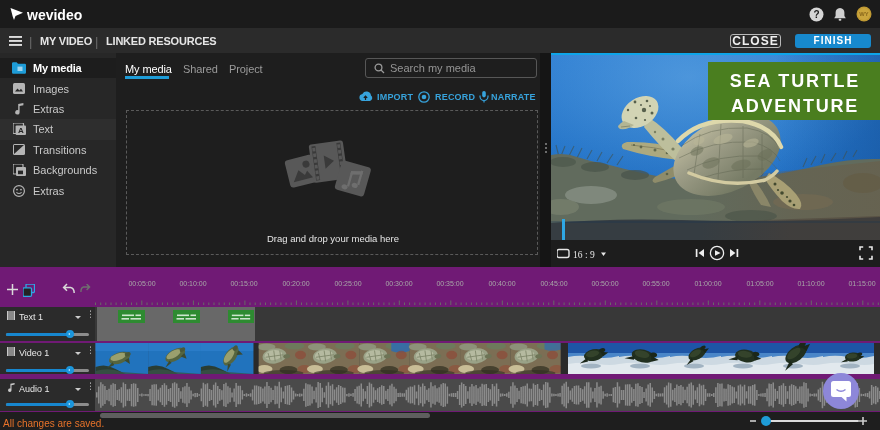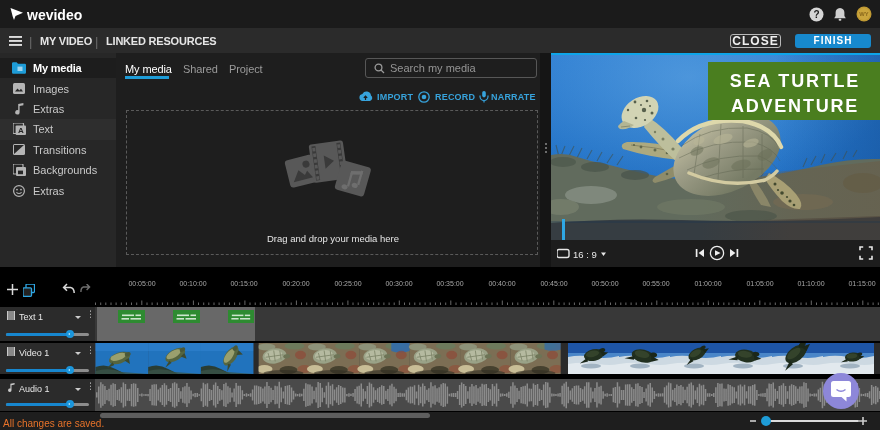--- a/index.html
+++ b/index.html
@@ -41,23 +41,23 @@
 #dropzone { position:absolute; left:10px; top:57px; width:412px; height:145px;
   border:1px dashed #5a5a5a; }
 #dropicons { position:absolute; left:152px; top:23px; width:100px; height:73px; }
 #droptext { position:absolute; left:0; top:97px; width:412px; text-align:center; color:#e6e6e6; font-size:9.5px;margin-top:25px; }
 
 #gutter { left:540px; top:53px; width:11px; height:214px; background:#151515; }
 .gdot { position:absolute; left:4.5px; width:2px; height:2px; background:#8a8a8a; border-radius:1px; }
 
 #preview { left:551px; top:53px; width:329px; height:214px; background:#0ea5e9; }
 #video { position:absolute; left:0; top:2px; width:329px; height:185px; }
-#pvctrl { position:absolute; left:0; top:187px; width:329px; height:27px; background:#1d1d1d; }
-
-#timeline { left:0; top:267px; width:880px; height:163px; background:#000000; }
+#pvctrl { position:absolute; left:0; top:187px; width:329px; height:27px; background:#1d1d1d;font-family:Liberation Serif, serif; }
+
+#timeline { left:0; top:267px; width:880px; height:163px; background:#701a75; }
 #tlbar { position:absolute; left:0; top:0; width:880px; height:33px; }
 .rlabel { position:absolute; top:13px; font-size:7px; color:#a8a8a8; width:40px; text-align:center; }
 #ticks { position:absolute; left:95px; top:29px; width:785px; height:9px; }
 .trackhead { position:absolute; left:0; width:95px; background:#2b2b2b; }
 .trackbody { position:absolute; left:95px; width:785px; background:#383838; }
 .thname { position:absolute; left:19px; top:5px; color:#e8e8e8; font-size:9px; }
 .thic { position:absolute; left:5px; top:6px; }
 .tharr { position:absolute; left:75px; top:9px; width:0; height:0; border-left:3px solid transparent;
   border-right:3px solid transparent; border-top:3.5px solid #ccc; }
 .thdots { position:absolute; left:86px; top:3px; color:#ccc; font-size:9px; line-height:9px; }

